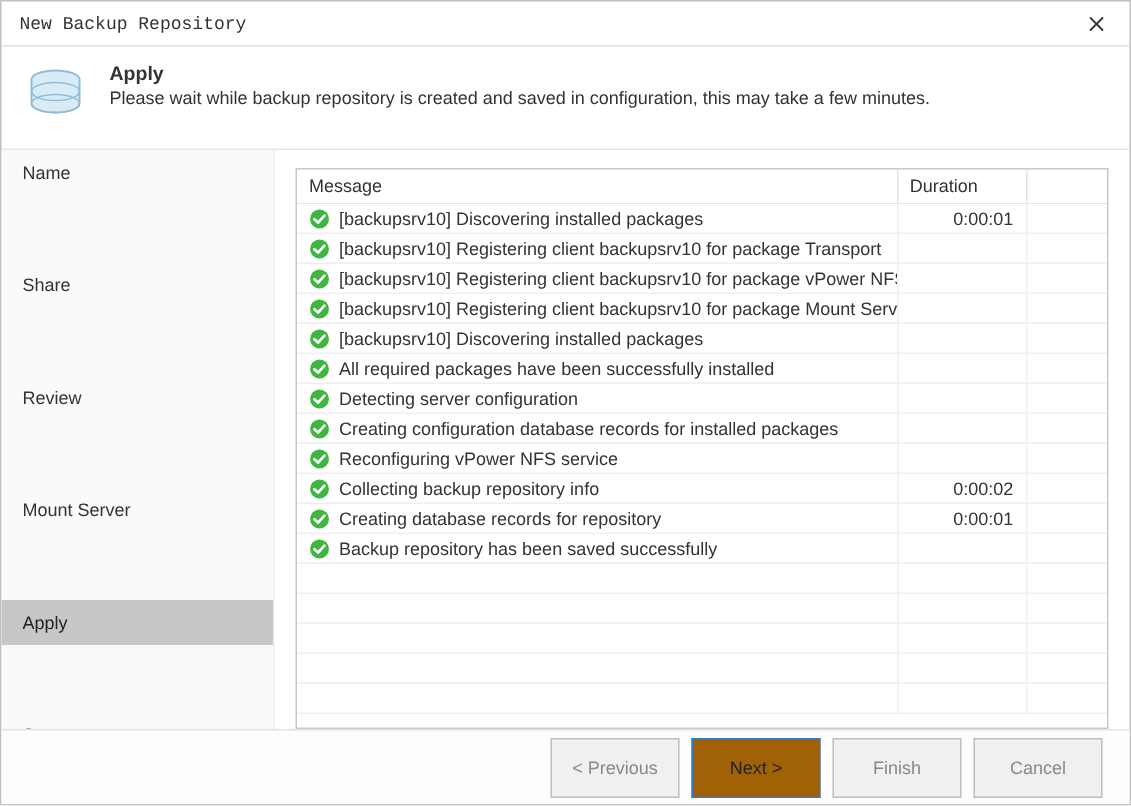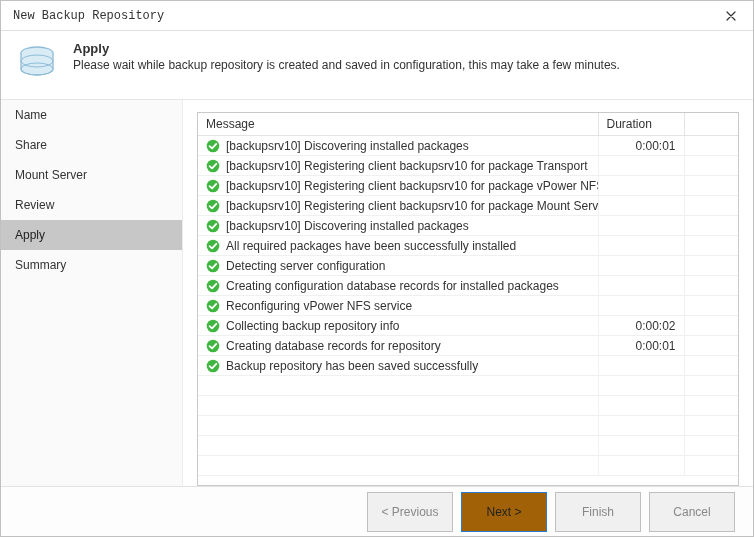--- a/index.html
+++ b/index.html
@@ -49,21 +49,21 @@
   .header-desc { font-size: 12px; color:#333; }
   .body {
     flex: 1;
     display: flex;
     overflow: hidden;
   }
   .sidebar {
     width: 182px;
     background: #fafafa;
     border-right: 1px solid #ececec;
-    display:flex; flex-direction:column;
+    display:flex; flex-direction:column;gap:45px;
   }
   .sidebar-item {
     padding: 8px 14px;
     font-size: 12px;
     color: #333;
     cursor: pointer;
   }
   .sidebar-item.active {
     background: #c7c7c7;
     color: #222;
@@ -165,22 +165,22 @@
     <div class="header-text">
       <div class="header-title">Apply</div>
       <div class="header-desc">Please wait while backup repository is created and saved in configuration, this may take a few minutes.</div>
     </div>
   </div>
 
   <div class="body">
     <div class="sidebar" id="sidebar">
         <div class="sidebar-item"><span>Name</span></div>
         <div class="sidebar-item"><span>Share</span></div>
+        <div class="sidebar-item"><span>Review</span></div>
         <div class="sidebar-item"><span>Mount Server</span></div>
-        <div class="sidebar-item"><span>Review</span></div>
         <div class="sidebar-item active"><span>Apply</span></div>
         <div class="sidebar-item"><span>Summary</span></div>
       </div>
 
     <div class="main">
       <div class="grid-wrap">
         <table>
           <colgroup>
             <col class="col-msg">
               <col class="col-dur">

